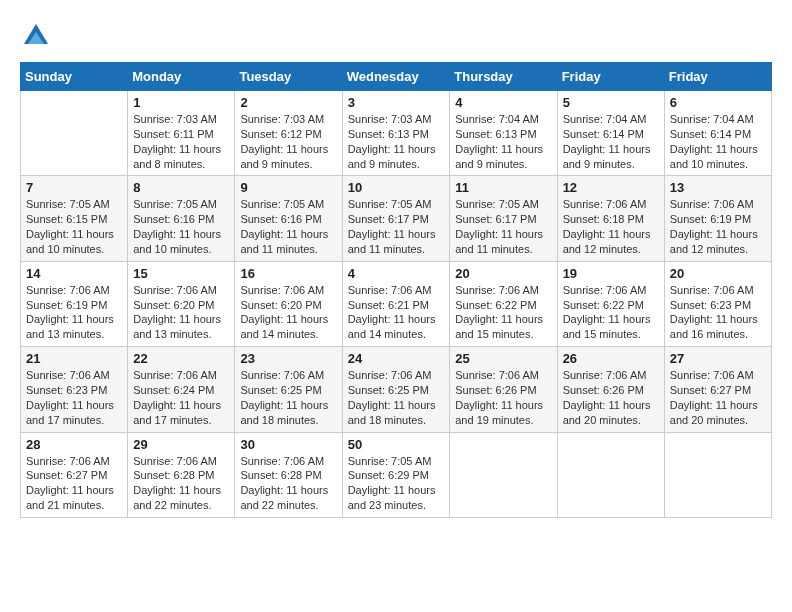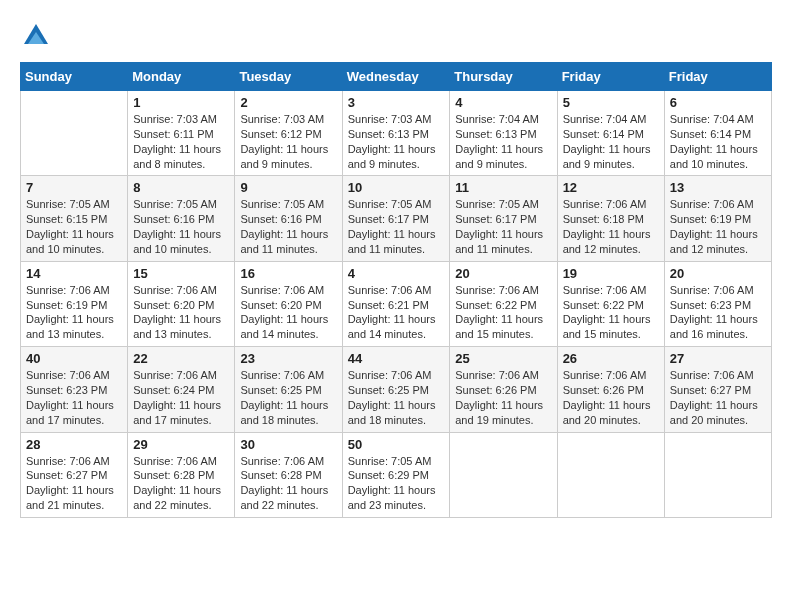--- a/index.html
+++ b/index.html
@@ -209,33 +209,33 @@
           <span class="day-num">19</span>
           <div class="day-info">Sunrise: 7:06 AM<br>Sunset: 6:22 PM<br>Daylight: 11 hours<br>and 15 minutes.</div>
         </td>
         <td>
           <span class="day-num">20</span>
           <div class="day-info">Sunrise: 7:06 AM<br>Sunset: 6:23 PM<br>Daylight: 11 hours<br>and 16 minutes.</div>
         </td>
       </tr>
       <tr>
         <td>
-          <span class="day-num">40</span>
+          <span class="day-num">21</span>
           <div class="day-info">Sunrise: 7:06 AM<br>Sunset: 6:23 PM<br>Daylight: 11 hours<br>and 17 minutes.</div>
         </td>
         <td>
           <span class="day-num">22</span>
           <div class="day-info">Sunrise: 7:06 AM<br>Sunset: 6:24 PM<br>Daylight: 11 hours<br>and 17 minutes.</div>
         </td>
         <td>
           <span class="day-num">23</span>
           <div class="day-info">Sunrise: 7:06 AM<br>Sunset: 6:25 PM<br>Daylight: 11 hours<br>and 18 minutes.</div>
         </td>
         <td>
-          <span class="day-num">44</span>
+          <span class="day-num">24</span>
           <div class="day-info">Sunrise: 7:06 AM<br>Sunset: 6:25 PM<br>Daylight: 11 hours<br>and 18 minutes.</div>
         </td>
         <td>
           <span class="day-num">25</span>
           <div class="day-info">Sunrise: 7:06 AM<br>Sunset: 6:26 PM<br>Daylight: 11 hours<br>and 19 minutes.</div>
         </td>
         <td>
           <span class="day-num">26</span>
           <div class="day-info">Sunrise: 7:06 AM<br>Sunset: 6:26 PM<br>Daylight: 11 hours<br>and 20 minutes.</div>
         </td>

